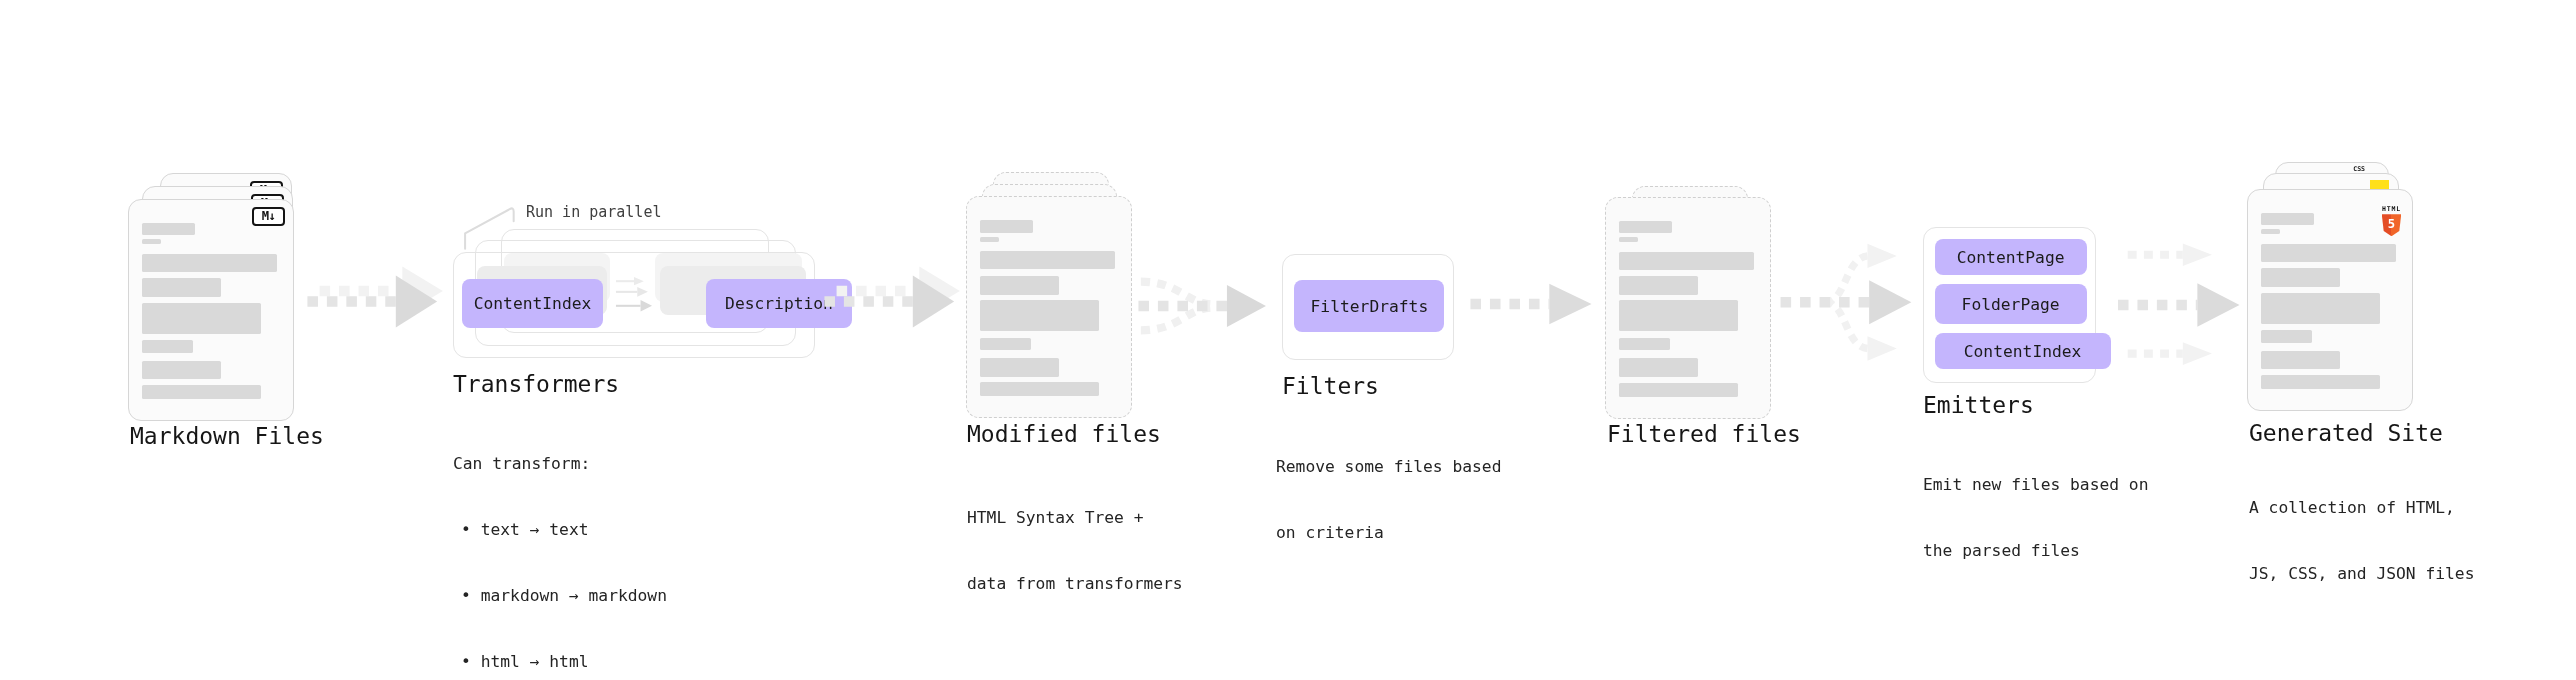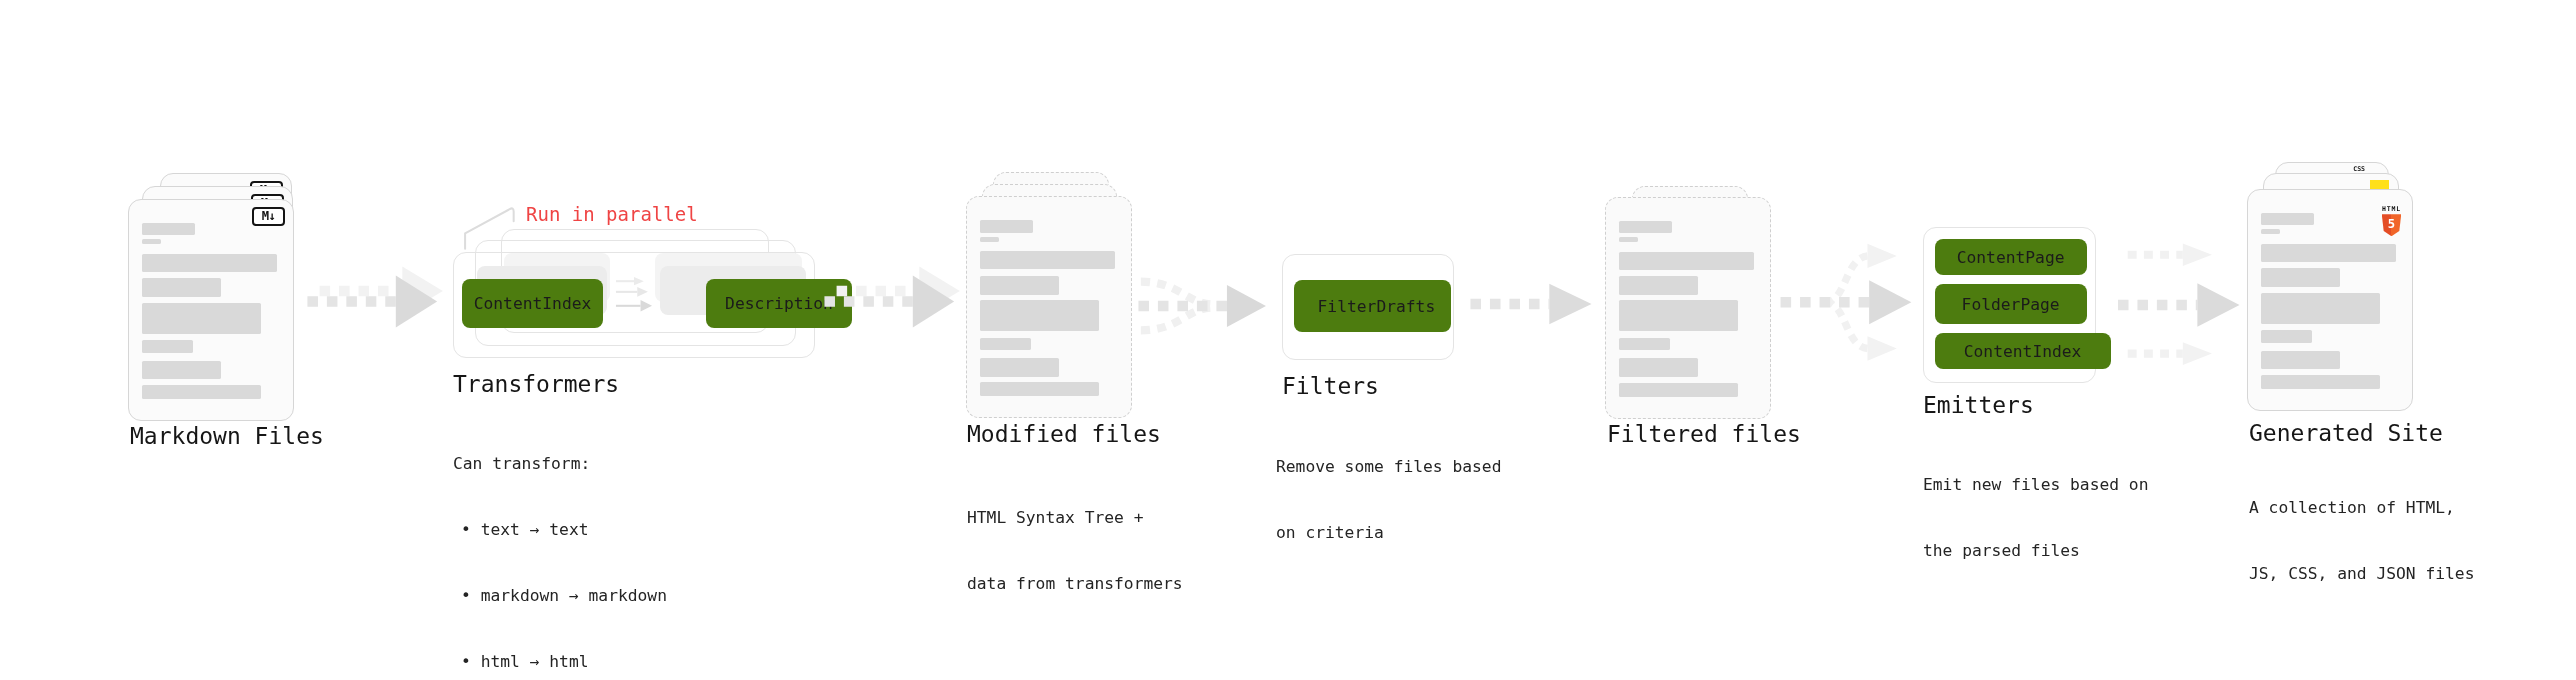--- a/index.html
+++ b/index.html
@@ -21,29 +21,29 @@
   .b2{width:18.7px;height:4.9px;margin-bottom:9.8px}
   .b3{width:135px;height:18px;margin-bottom:6.5px}
   .b4{width:79px;height:18.7px;margin-bottom:5.7px}
   .b5{width:119px;height:31px;margin-bottom:6.5px}
   .b6{width:51px;height:12.2px;margin-bottom:8.1px}
   .b7{width:79px;height:18.7px;margin-bottom:5.7px}
   .b8{width:119px;height:14px}
   
   .frame{position:absolute;box-sizing:border-box;border:1.6px solid #e4e4e4;border-radius:13px;background:transparent;}
   .pill{position:absolute;display:flex;align-items:center;justify-content:center;
-    background:#4d7c0f;border-radius:8.1px;color:#1b1b1b;font-size:16.3px;white-space:pre;}
+    background:#c4b5fd;border-radius:8.1px;color:#1b1b1b;font-size:16.3px;white-space:pre;}
   .ghost{position:absolute;border-radius:8.1px;}
   .ghost1{background:#ececec;}
   .ghost2{background:#f4f4f4;}
   
   .stage-label{position:absolute;font-size:23px;line-height:27px;color:#161616;white-space:pre;}
   .stage-desc{position:absolute;font-size:16.3px;line-height:22px;color:#242424;white-space:pre;}
   .bullet{padding-left:8.1px;}
-  .note{position:absolute;font-size:19px;color:#ef4444;white-space:pre;}
+  .note{position:absolute;font-size:15px;color:#404040;white-space:pre;}
   
   .css-badge{position:absolute;top:3.3px;right:19.5px;width:19.5px;text-align:center;font-size:6.5px;
     font-weight:bold;color:#111;line-height:6.5px;border-bottom:2.4px solid #2d66f2;padding-bottom:0.8px;}
   .js-badge{position:absolute;top:5.7px;right:9.8px;width:18.7px;height:9px;background:#ffe01a;}
   .html5-badge{position:absolute;top:4.1px;right:9px;width:23px;text-align:center;margin-top:12px;}
   .html5-word{font-size:6.5px;font-weight:bold;letter-spacing:0.8px;color:#111;line-height:7.3px;}
   .html5-shield{width:19.5px;height:22px;margin:0.8px auto 0;
     background:linear-gradient(90deg,#e44d26 50%,#f16529 50%);
     clip-path:polygon(0 0,100% 0,90% 76%,50% 100%,10% 76%);
     color:#fff;font-size:12.2px;font-weight:bold;line-height:21px;text-align:center;}
@@ -158,21 +158,21 @@
   </div>
 
   <svg style="left:1136px;top:267px;" width="134" height="78" viewBox="0 0 165 96">
     <path d="M6,18 C52,18 62,44 92,46" fill="none" stroke="#f0f0f0" stroke-width="10" stroke-dasharray="11 9"></path>
     <path d="M6,78 C52,78 62,52 92,50" fill="none" stroke="#f0f0f0" stroke-width="10" stroke-dasharray="11 9"></path>
     <line x1="3" y1="48" x2="112" y2="48" stroke="#e4e4e4" stroke-width="13" stroke-dasharray="13 11"></line>
     <polygon points="112,22 160,48 112,74" fill="#d9d9d9"></polygon>
   </svg>
 
   <div class="frame" style="left:1282px;top:254px;width:172px;height:106px;">
-    <div class="pill" style="left:11.4px;top:25px;width:150px;height:52px;padding-left:7px;">FilterDrafts</div>
+    <div class="pill" style="left:11.4px;top:25px;width:150px;height:52px;">FilterDrafts</div>
   </div>
   <div class="stage-label" style="left:1282px;top:373px;">Filters</div>
   <div class="stage-desc" style="left:1276px;top:412px;">
     <div>Remove some files based</div>
     <div>on criteria</div>
   </div>
 
   <svg style="left:1468px;top:281px;" width="126" height="46" viewBox="0 0 155 56">
     <line x1="3" y1="28" x2="100" y2="28" stroke="#e4e4e4" stroke-width="13" stroke-dasharray="13 11"></line>
     <polygon points="100,3 152,28 100,53" fill="#dcdcdc"></polygon>

